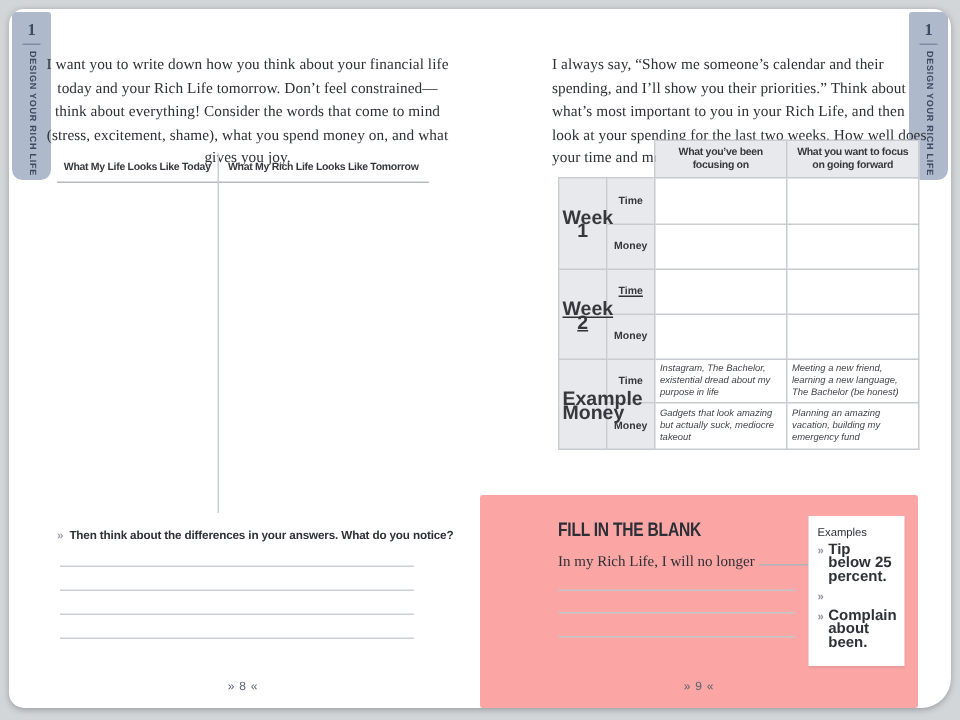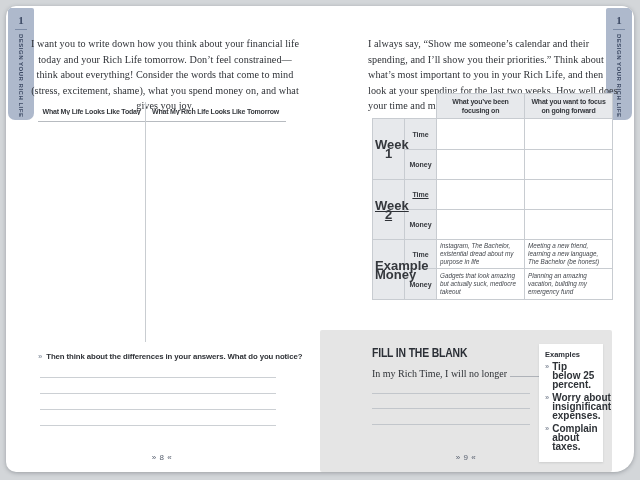--- a/index.html
+++ b/index.html
@@ -114,21 +114,21 @@
   .rtable .cell  { background: #ffffff; }
   .rtable .ex {
     background: #ffffff;
     font-size: 6.3px; font-style: italic; line-height: 7.8px;
     color: #43474d; padding: 2px 3px; vertical-align: middle; text-align: left;
   }
 
   
   .fillbox {
     position: absolute; left: 314px; top: 324px; width: 292px; height: 142px;
-    background: #e5e5e5; border-radius: 2px;
+    background: #fca5a5; border-radius: 2px;
   }
   .fill-title {
     position: absolute; left: 52px; top: 15px;
     font-size: 13px; font-weight: bold; letter-spacing: -0.2px; color: #2b2f36;
     transform: scaleX(0.8); transform-origin: left center; white-space: nowrap;
   }
   .fill-sentence {
     position: absolute; left: 52px; top: 38px;
     font-family: "Liberation Serif", serif; font-size: 10px; color: #2e3136;
     white-space: nowrap;
@@ -140,21 +140,21 @@
   .fill-ruled { position: absolute; left: 52px; width: 158px; height: 1px; background: #c2c6cb; }
   .fill-ruled.f1 { top: 63px; }
   .fill-ruled.f2 { top: 78px; }
   .fill-ruled.f3 { top: 94px; }
 
   .examples {
     position: absolute; left: 219px; top: 14px; width: 64px;
     background: #ffffff; padding: 6px 5px 7px 6px;
     box-shadow: 0 1px 2px rgba(60,64,70,0.15);
   }
-  .examples-title { font-size: 7.5px; font-weight: bold; color: #2b2f36; margin-bottom: 3px; }
+  .examples-title { font-size: 7.5px; font-weight: normal; color: #2b2f36; margin-bottom: 3px; }
   .example-item { display: flex; gap: 3px; margin-bottom: 4px; }
   .example-item .marker { font-size: 7.5px; color: #8d95a1; font-weight: bold; line-height: 9px; }
   .example-item .txt {
     font-size: 10px; font-weight: bold; line-height: 9px; color: #2e3237;
   }
 </style>
 </head>
 <body>
 
 <div class="stage">
@@ -240,39 +240,38 @@
         <td class="sub">Money</td>
         <td class="ex">Gadgets that look amazing but actually suck, mediocre takeout</td>
         <td class="ex">Planning an amazing vacation, building my emergency fund</td>
       </tr>
     </tbody>
       </table>
 
     <div class="fillbox">
       <div class="fill-title">FILL IN THE BLANK</div>
       <div class="fill-sentence">
-        <span>In my Rich Time, I will no longer</span><span class="fill-blank"></span>
+        <span>In my Rich Life, I will no longer</span><span class="fill-blank"></span>
       </div>
       <div class="fill-ruled f1"></div>
       <div class="fill-ruled f2"></div>
       <div class="fill-ruled f3"></div>
 
       <div class="examples">
         <div class="examples-title">Examples</div>
         <div class="example-item">
           <span class="marker">»</span>
           <span class="txt">Tip below 25 percent.</span>
         </div>
         <div class="example-item">
           <span class="marker">»</span>
-          <span class="txt">Worry about insignificant expenses.</span>
         </div>
         <div class="example-item">
           <span class="marker">»</span>
-          <span class="txt">Complain about taxes.</span>
+          <span class="txt">Complain about been.</span>
         </div>
       </div>
 
       <div class="pagenum right" style="position:absolute; left:0; top:123px; width:292px;">» 9 «</div>
     </div>
 
   </div>
 </div>
 
 </body></html>

